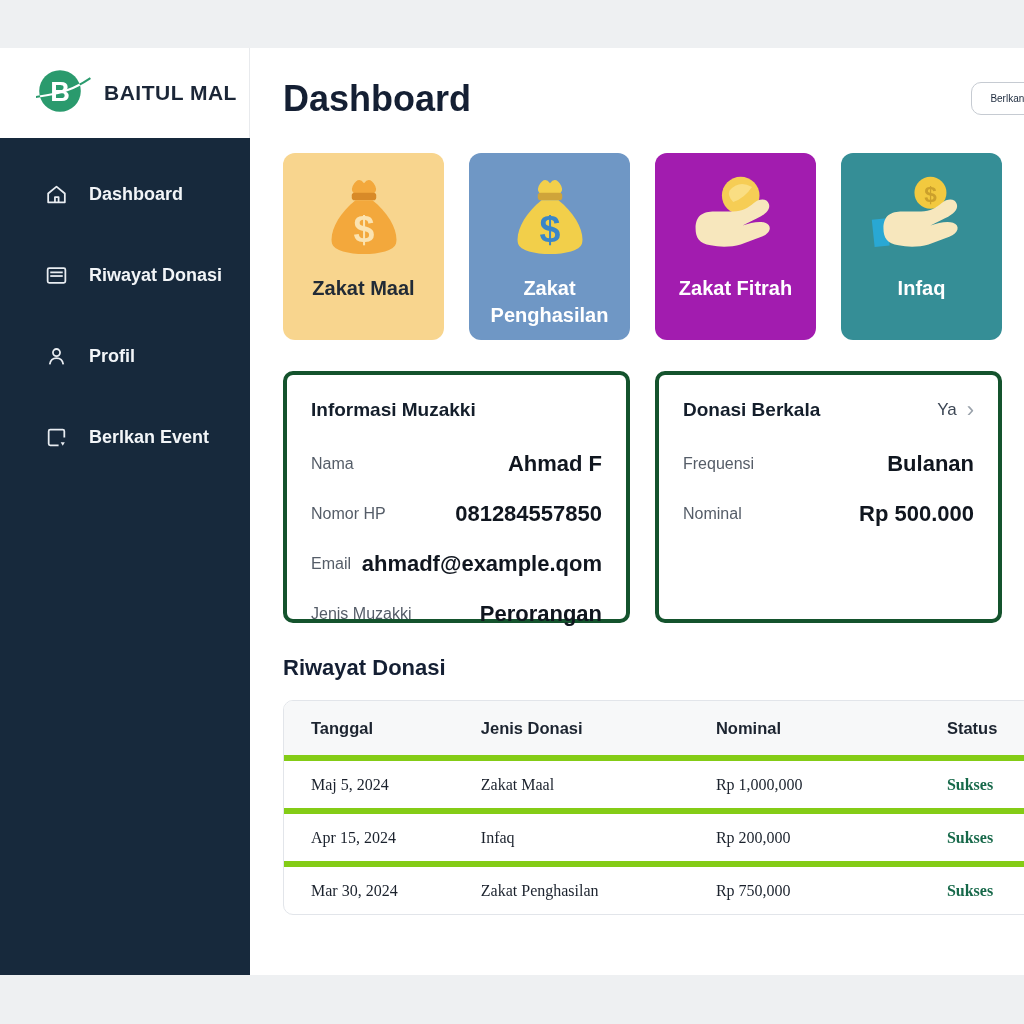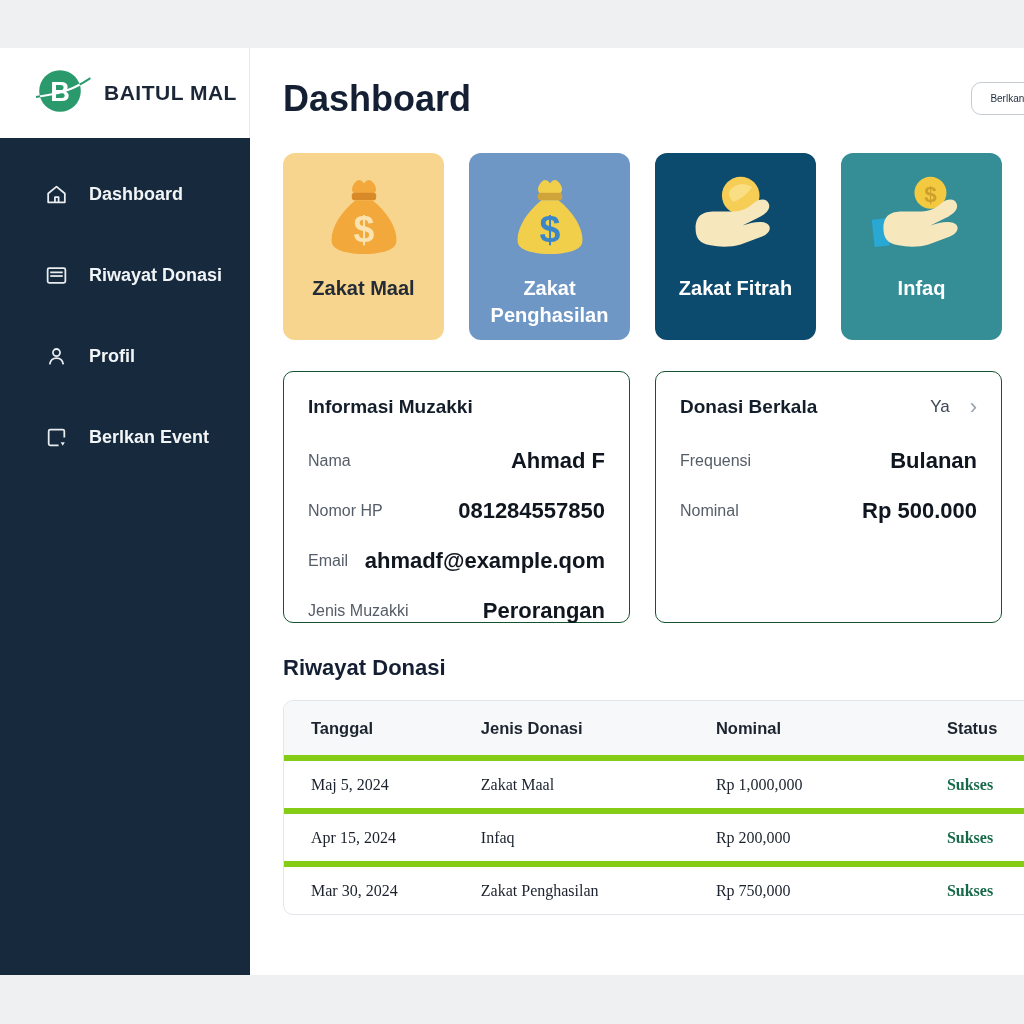--- a/index.html
+++ b/index.html
@@ -43,31 +43,31 @@
     height:187px; border-radius:12px; display:flex; flex-direction:column;
     align-items:center; padding-top:14px; cursor:pointer;
   }
   .cat-card .icon-wrap { height:104px; display:flex; align-items:center; justify-content:center; }
   .cat-label {
     margin-top:4px; font-size:20px; font-weight:bold; text-align:center;
     line-height:1.35; padding:0 8px;
   }
   .card--maal { background:#f8d58e; } .card--maal .cat-label { color:#222b36; }
   .card--penghasilan { background:#6f97c5; } .card--penghasilan .cat-label { color:#ffffff; }
-  .card--fitrah { background:#0c4a6e; } .card--fitrah .cat-label { color:#ffffff; }
+  .card--fitrah { background:#a21caf; } .card--fitrah .cat-label { color:#ffffff; }
   .card--infaq { background:#358e96; } .card--infaq .cat-label { color:#ffffff; }
   
   .info-row { margin-top:31px; display:grid; grid-template-columns:347px 347px; gap:25px; }
   .info-card {
-    height:252px; border:1px solid #14532d; border-radius:10px;
+    height:252px; border:4px solid #14532d; border-radius:10px;
     padding:24px 24px 0 24px; background:#ffffff;
   }
   .info-card-head { display:flex; justify-content:space-between; align-items:center; }
   .info-card-title { font-size:19px; font-weight:bold; color:#141e2b; }
-  .berkala-link { display:flex; align-items:center; gap:20px; cursor:pointer; }
+  .berkala-link { display:flex; align-items:center; gap:10px; cursor:pointer; }
   .berkala-value { font-size:17px; color:#3c4654; }
   .berkala-chevron { font-size:22px; color:#9aa2ab; line-height:1; }
   .kv-rows { margin-top:30px; }
   .kv-row { display:flex; justify-content:space-between; align-items:center; margin-bottom:24px; }
   .kv-label { font-size:16px; color:#555d68; }
   .kv-value { font-size:22px; font-weight:600; color:#10161f; }
   
   .section-title { margin-top:32px; font-size:22px; font-weight:bold; color:#141f33; }
   .table {
     margin-top:19px; width:807px; border:1px solid #e2e5ea; border-radius:10px;

